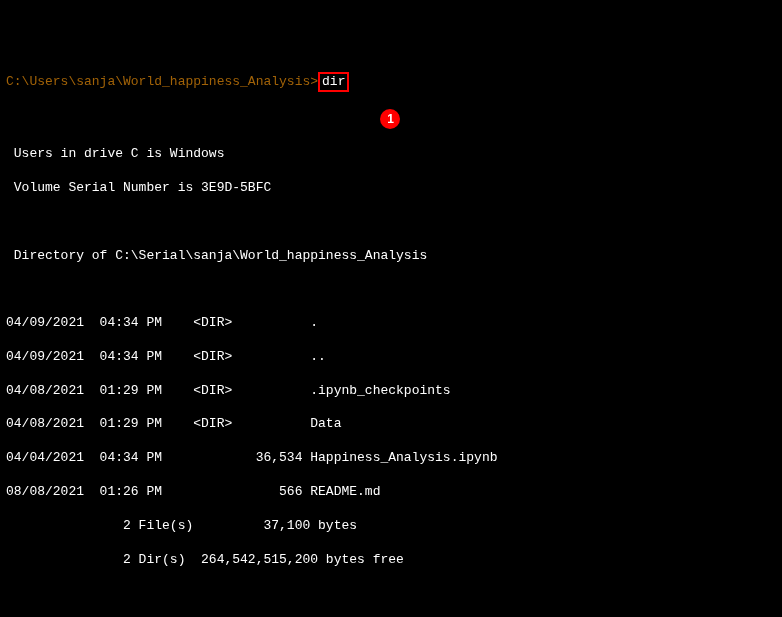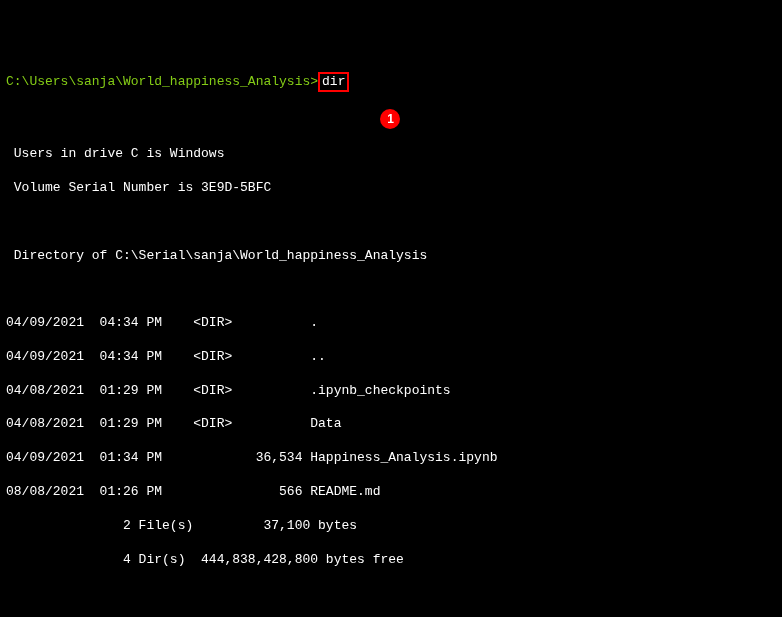--- a/index.html
+++ b/index.html
@@ -16,21 +16,21 @@
       width: 782px;
       height: 617px;
       padding: 4px 6px;
       overflow: hidden;
       white-space: pre;
     }
     .line {
       display: block;
     }
     .prompt {
-      color: #84cc16;
+      color: #a16207;
     }
     .highlight-box {
       border: 2px solid #ff0000;
       padding: 0 2px;
       display: inline-block;
     }
     .badge {
       display: inline-flex;
       align-items: center;
       justify-content: center;
@@ -58,24 +58,24 @@
 <span class="line">                                                <span class="badge badge-below">1</span></span>
 <span class="line"> Users in drive C is Windows</span>
 <span class="line"> Volume Serial Number is 3E9D-5BFC</span>
 <span class="line"> </span>
 <span class="line"> Directory of C:\Serial\sanja\World_happiness_Analysis</span>
 <span class="line"> </span>
 <span class="line">04/09/2021  04:34 PM    &lt;DIR&gt;          .</span>
 <span class="line">04/09/2021  04:34 PM    &lt;DIR&gt;          ..</span>
 <span class="line">04/08/2021  01:29 PM    &lt;DIR&gt;          .ipynb_checkpoints</span>
 <span class="line">04/08/2021  01:29 PM    &lt;DIR&gt;          Data</span>
-<span class="line">04/09/2021  01:34 PM            36,534 Happiness_Analysis.ipynb</span>
+<span class="line">04/04/2021  04:34 PM            36,534 Happiness_Analysis.ipynb</span>
 <span class="line">08/08/2021  01:26 PM               566 README.md</span>
 <span class="line">               2 File(s)         37,100 bytes</span>
-<span class="line">               4 Dir(s)  444,838,428,800 bytes free</span>
+<span class="line">               2 Dir(s)  264,542,515,200 bytes free</span>
 <span class="line"> </span>
 
 
 
 
 
 
 
 
 

